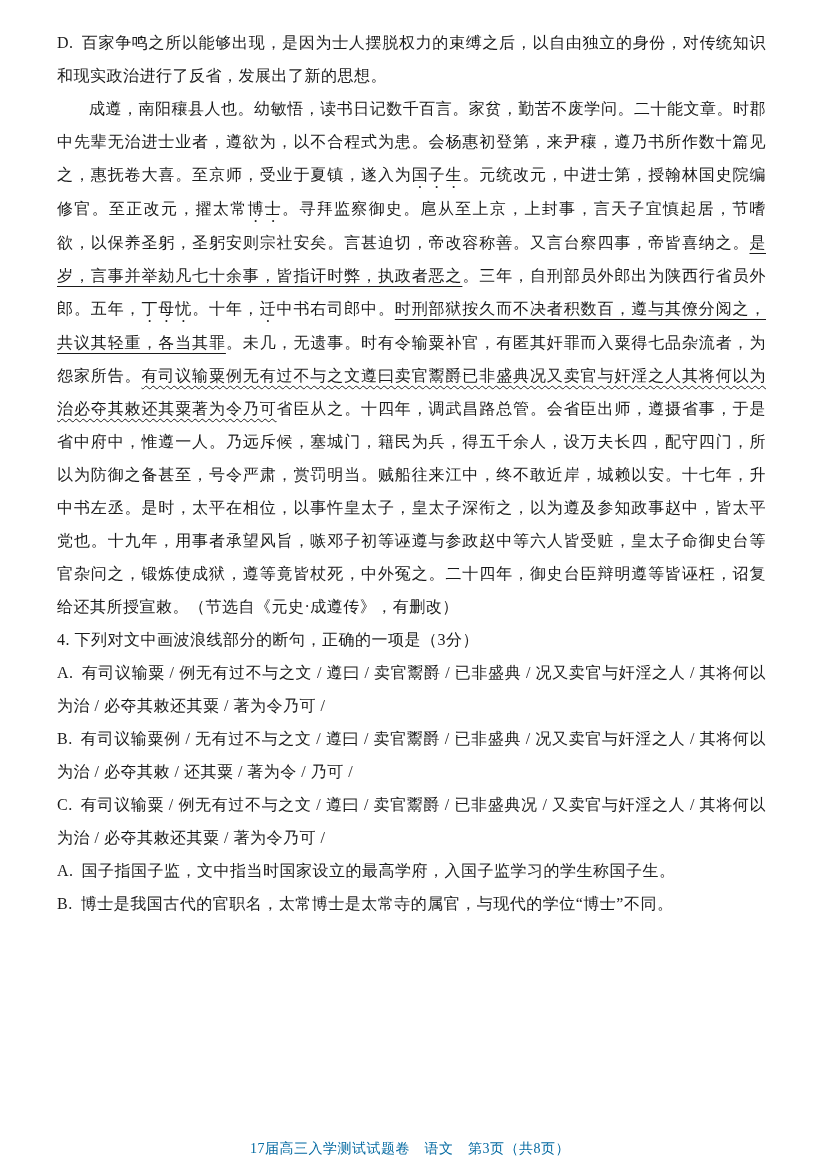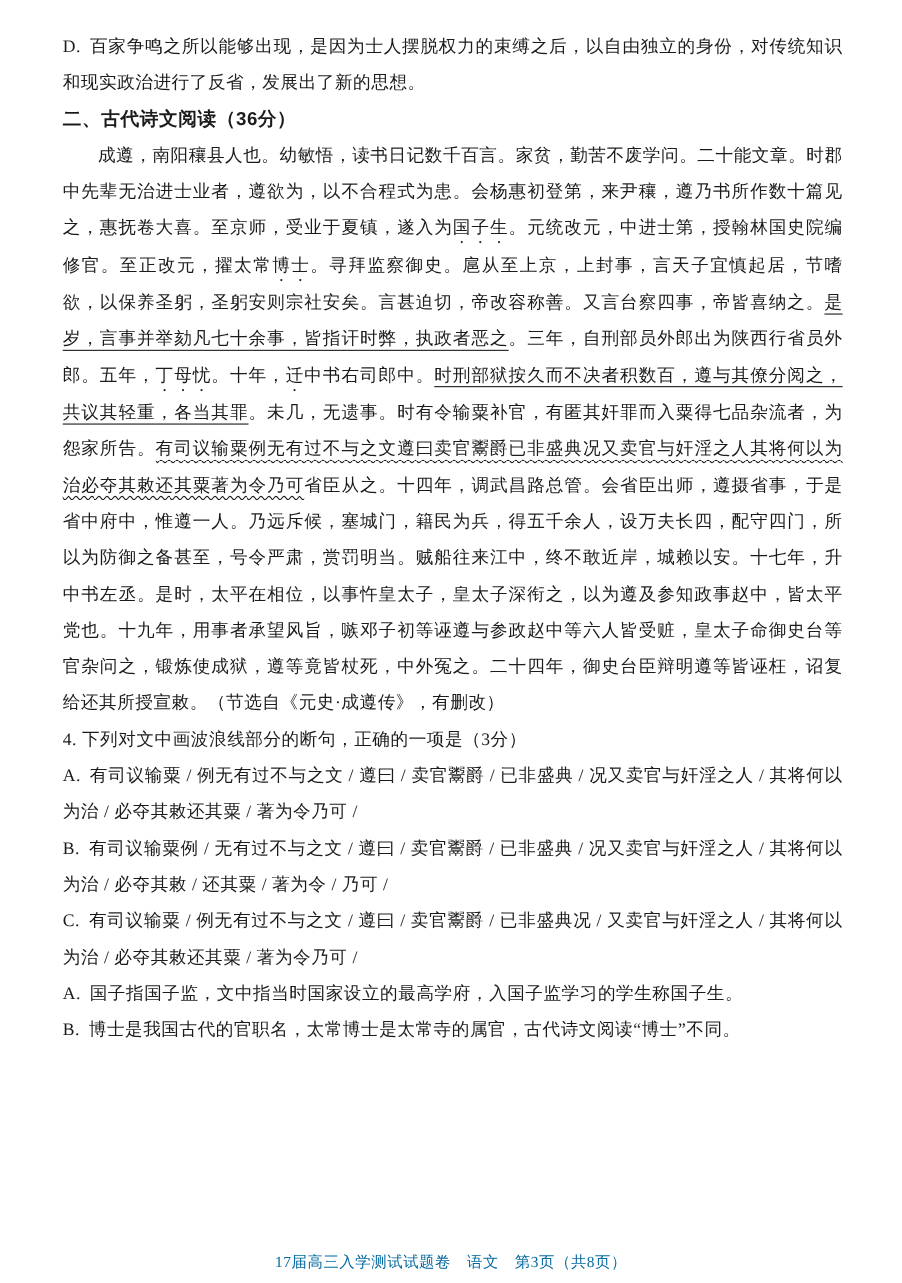--- a/index.html
+++ b/index.html
@@ -64,36 +64,35 @@
     color: #0369a1;
   }
 </style>
 </head>
 <body>
 
 <div class="page">
 
   <p><span class="opt-label">D.</span><span>百家争鸣之所以能够出现，是因为士人摆脱权力的束缚之后，以自由独立的身份，对传统知识和现实政治进行了反省，发展出了新的思想。</span></p>
 
-  <p class="section-heading">二、古代诗文阅读（36分）</p>
 
 
   <p class="passage"><span class="seg-normal">成遵，南阳穰县人也。幼敏悟，读书日记数千百言。家贫，勤苦不废学问。二十能文章。时郡中先辈无治进士业者，遵欲为，以不合程式为患。会杨惠初登第，来尹穰，遵乃书所作数十篇见之，惠抚卷大喜。至京师，受业于夏镇，遂入为</span><span class="seg-dots">国子生</span><span class="seg-normal">。元统改元，中进士第，授翰林国史院编修官。至正改元，擢太常</span><span class="seg-dots">博士</span><span class="seg-normal">。寻拜监察御史。扈从至上京，上封事，言天子宜慎起居，节嗜欲，以保养圣躬，圣躬安则宗社安矣。言甚迫切，帝改容称善。又言台察四事，帝皆喜纳之。</span><span class="seg-underline">是岁，言事并举劾凡七十余事，皆指讦时弊，执政者恶之</span><span class="seg-normal">。三年，自刑部员外郎出为陕西行省员外郎。五年，</span><span class="seg-dots">丁母忧</span><span class="seg-normal">。十年，</span><span class="seg-dots">迁</span><span class="seg-normal">中书右司郎中。</span><span class="seg-underline">时刑部狱按久而不决者积数百，遵与其僚分阅之，共议其轻重，各当其罪</span><span class="seg-normal">。未几，无遗事。时有令输粟补官，有匿其奸罪而入粟得七品杂流者，为怨家所告。</span><span class="seg-wavy">有司议输粟例无有过不与之文遵曰卖官鬻爵已非盛典况又卖官与奸淫之人其将何以为治必夺其敕还其粟著为令乃可</span><span class="seg-normal">省臣从之。十四年，调武昌路总管。会省臣出师，遵摄省事，于是省中府中，惟遵一人。乃远斥候，塞城门，籍民为兵，得五千余人，设万夫长四，配守四门，所以为防御之备甚至，号令严肃，赏罚明当。贼船往来江中，终不敢近岸，城赖以安。十七年，升中书左丞。是时，太平在相位，以事忤皇太子，皇太子深衔之，以为遵及参知政事赵中，皆太平党也。十九年，用事者承望风旨，嗾邓子初等诬遵与参政赵中等六人皆受赃，皇太子命御史台等官杂问之，锻炼使成狱，遵等竟皆杖死，中外冤之。二十四年，御史台臣辩明遵等皆诬枉，诏复给还其所授宣敕。（节选自《元史·成遵传》，有删改）</span></p>
 
   <p>4. 下列对文中画波浪线部分的断句，正确的一项是（3分）</p>
 
   <p><span class="opt-label">A.</span><span>有司议输粟 / 例无有过不与之文 / 遵曰 / 卖官鬻爵 / 已非盛典 / 况又卖官与奸淫之人 / 其将何以为治 / 必夺其敕还其粟 / 著为令乃可 /</span></p>
 
   <p><span class="opt-label">B.</span><span>有司议输粟例 / 无有过不与之文 / 遵曰 / 卖官鬻爵 / 已非盛典 / 况又卖官与奸淫之人 / 其将何以为治 / 必夺其敕 / 还其粟 / 著为令 / 乃可 /</span></p>
 
   <p><span class="opt-label">C.</span><span>有司议输粟 / 例无有过不与之文 / 遵曰 / 卖官鬻爵 / 已非盛典况 / 又卖官与奸淫之人 / 其将何以为治 / 必夺其敕还其粟 / 著为令乃可 /</span></p>
 
 
 
   <p><span class="opt-label">A.</span><span>国子指国子监，文中指当时国家设立的最高学府，入国子监学习的学生称国子生。</span></p>
 
-  <p><span class="opt-label">B.</span><span>博士是我国古代的官职名，太常博士是太常寺的属官，古代诗文阅读“博士”不同。</span></p>
+  <p><span class="opt-label">B.</span><span>博士是我国古代的官职名，太常博士是太常寺的属官，与现代的学位“博士”不同。</span></p>
 
 
 
   <p class="footer">17届高三入学测试试题卷　语文　第3页（共8页）</p>
 
 </div>
 
 </body></html>

